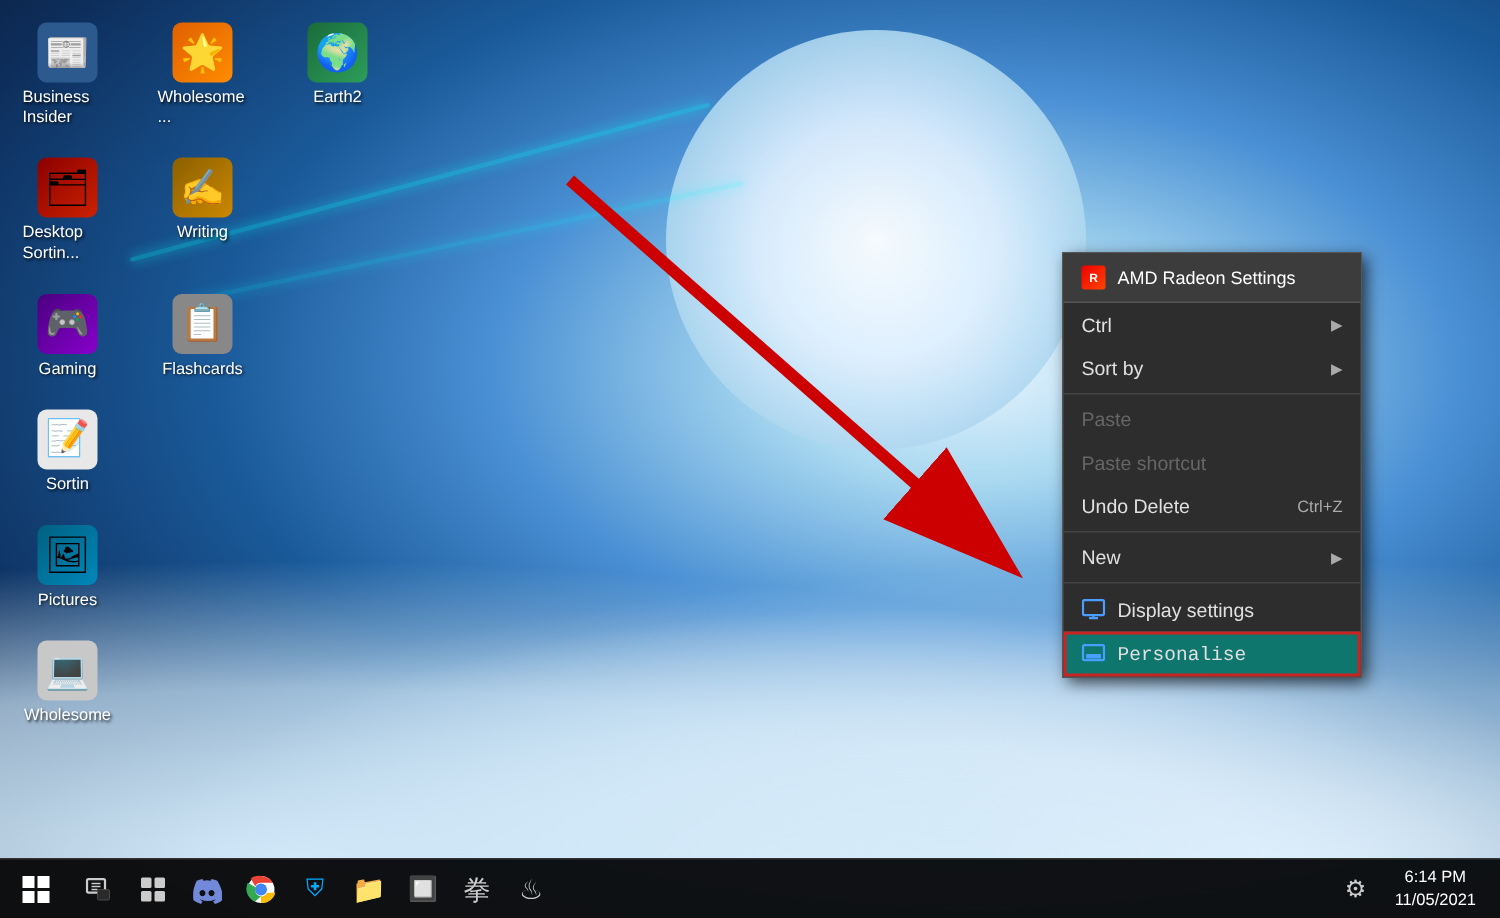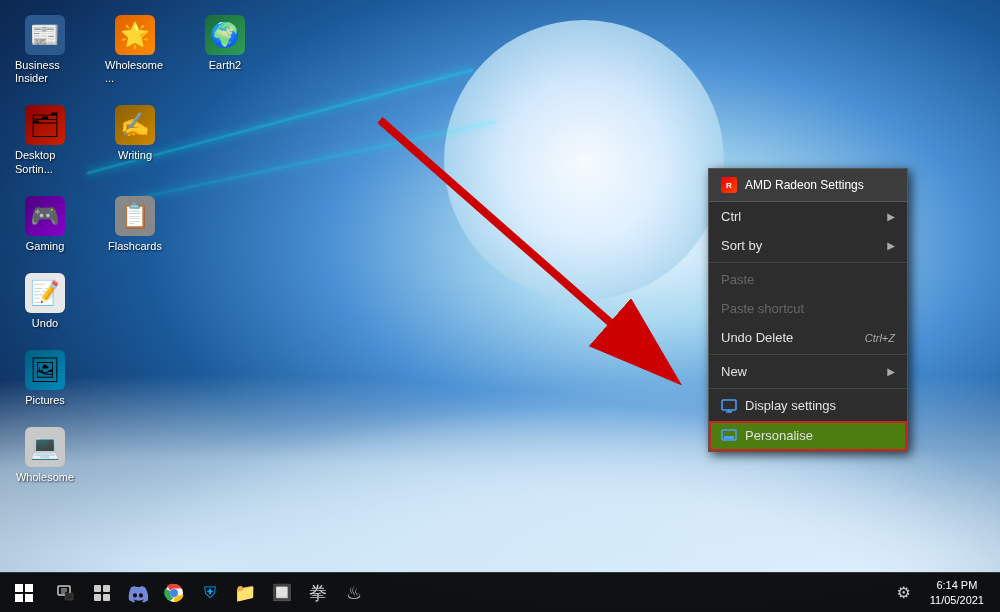--- a/index.html
+++ b/index.html
@@ -170,28 +170,29 @@
       display: flex;
       align-items: center;
       justify-content: space-between;
       transition: background 0.1s;
     }
     .context-item.disabled {
       color: #666;
       cursor: default;
     }
     .context-item.highlighted {
-      background: #4d7c0f;
+      background: #0f766e;
       outline: 2px solid #cc2222;
       outline-offset: -2px;
+      font-family: Liberation Mono, monospace;
     }
 
     .context-item-left {
       display: flex;
-      align-items: flex-start;
+      align-items: center;
       gap: 8px;
     }
 
     .context-item-icon {
       width: 16px;
       height: 16px;
       flex-shrink: 0;
     }
 
     .context-separator {
@@ -201,21 +202,20 @@
     }
 
     .arrow-right {
       color: #aaa;
       font-size: 10px;
     }
 
     .shortcut-text {
       color: #aaa;
       font-size: 11px;
-      font-style: italic;
     }
 
     
     .red-arrow {
       position: absolute;
       top: 90px;
       left: 320px;
       width: 410px;
       height: 320px;
       z-index: 50;
@@ -341,21 +341,21 @@
     <span class="icon-label">Gaming</span>
   </div>
   <div class="desktop-icon">
     <div class="icon-img icon-flashcards">📋</div>
     <span class="icon-label">Flashcards</span>
   </div>
   <div style="width:70px;"></div>
 
   <div class="desktop-icon">
     <div class="icon-img icon-notes">📝</div>
-    <span class="icon-label">Undo</span>
+    <span class="icon-label">Sortin</span>
   </div>
   <div style="width:70px;"></div>
   <div style="width:70px;"></div>
 
   <div class="desktop-icon">
     <div class="icon-img icon-pictures">🖼</div>
     <span class="icon-label">Pictures</span>
   </div>
   <div style="width:70px;"></div>
   <div style="width:70px;"></div>

